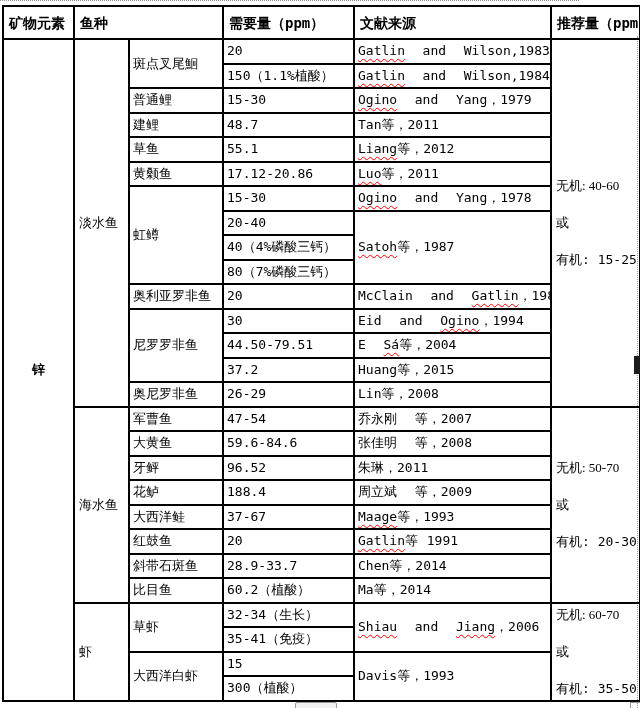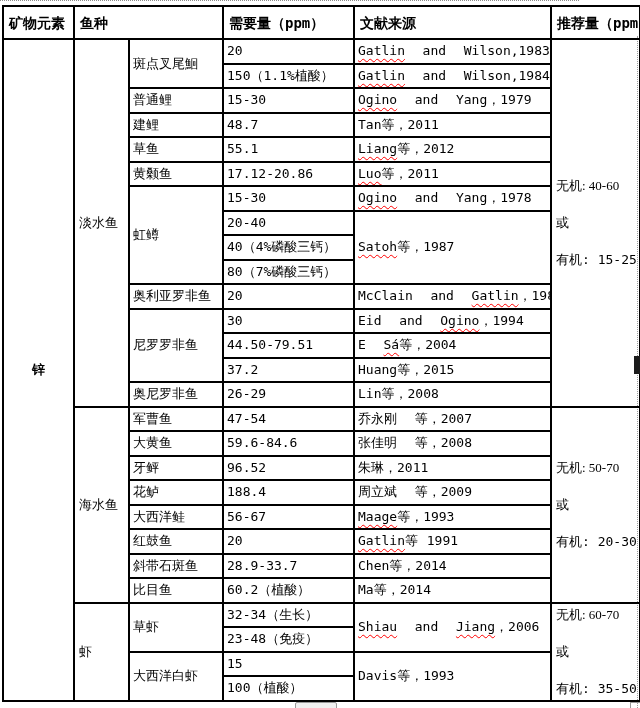--- a/index.html
+++ b/index.html
@@ -167,21 +167,21 @@
         <td class="req">96.52</td>
         <td class="src">朱琳，2011</td>
       </tr>
       <tr>
         <td class="species">花鲈</td>
         <td class="req">188.4</td>
         <td class="src">周立斌  等，2009</td>
       </tr>
       <tr>
         <td class="species">大西洋鲑</td>
-        <td class="req">56-67</td>
+        <td class="req">37-67</td>
         <td class="src"><span class="wavy">Maage</span>等，1993</td>
       </tr>
       <tr>
         <td class="species">红鼓鱼</td>
         <td class="req">20</td>
         <td class="src"><span class="wavy">Gatlin</span>等 1991</td>
       </tr>
       <tr>
         <td class="species">斜带石斑鱼</td>
         <td class="req">28.9-33.7</td>
@@ -197,28 +197,28 @@
         <td class="species" rowspan="2">草虾</td>
         <td class="req">32-34（生长）</td>
         <td class="src" rowspan="2"><span class="wavy">Shiau</span>  and  <span class="wavy">Jiang</span>，2006</td>
         <td class="rec" rowspan="4">
           <div class="rec-line">无机: 60-70</div>
           <div class="rec-line">或</div>
           <div class="rec-line">有机: 35-50</div>
         </td>
       </tr>
       <tr>
-        <td class="req">23-48（免疫）</td>
+        <td class="req">35-41（免疫）</td>
       </tr>
       <tr>
         <td class="species" rowspan="2">大西洋白虾</td>
         <td class="req">15</td>
         <td class="src" rowspan="2">Davis等，1993</td>
       </tr>
       <tr>
-        <td class="req">100（植酸）</td>
+        <td class="req">300（植酸）</td>
       </tr>
     </tbody>
 </table>
 
 <div class="right-edge-mark"></div>
 <div class="resize-handle"></div>
 <div class="corner-mark"></div>
 
 </body></html>

